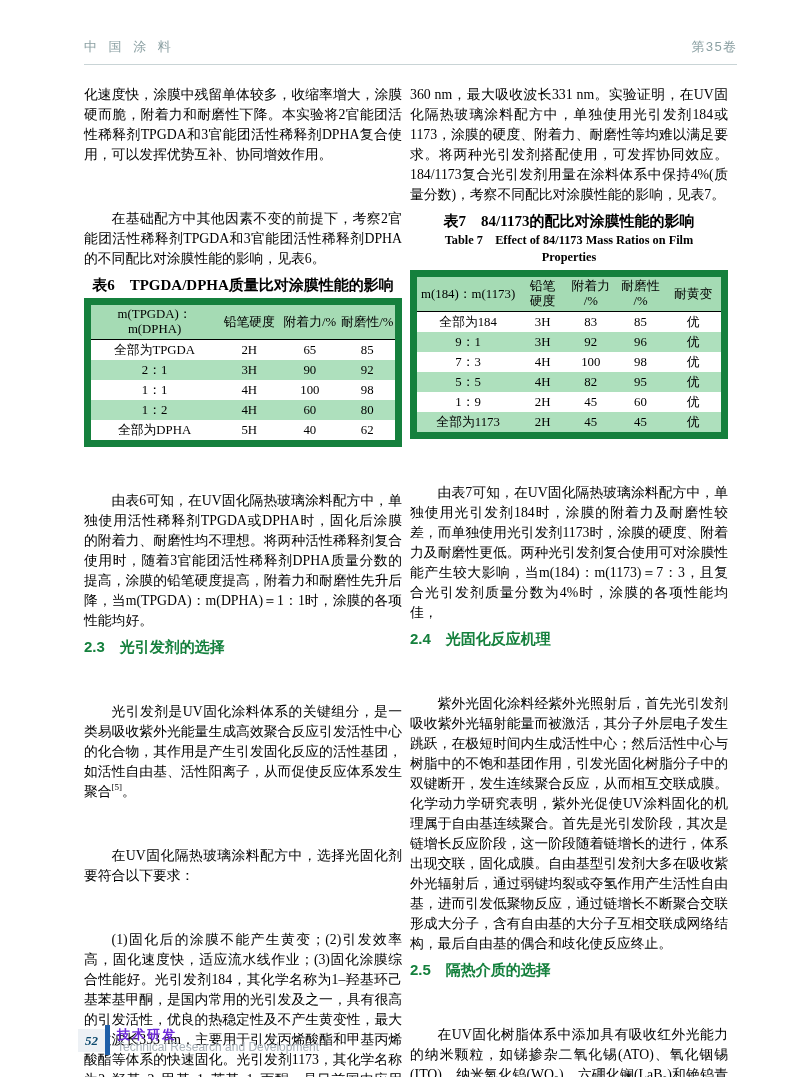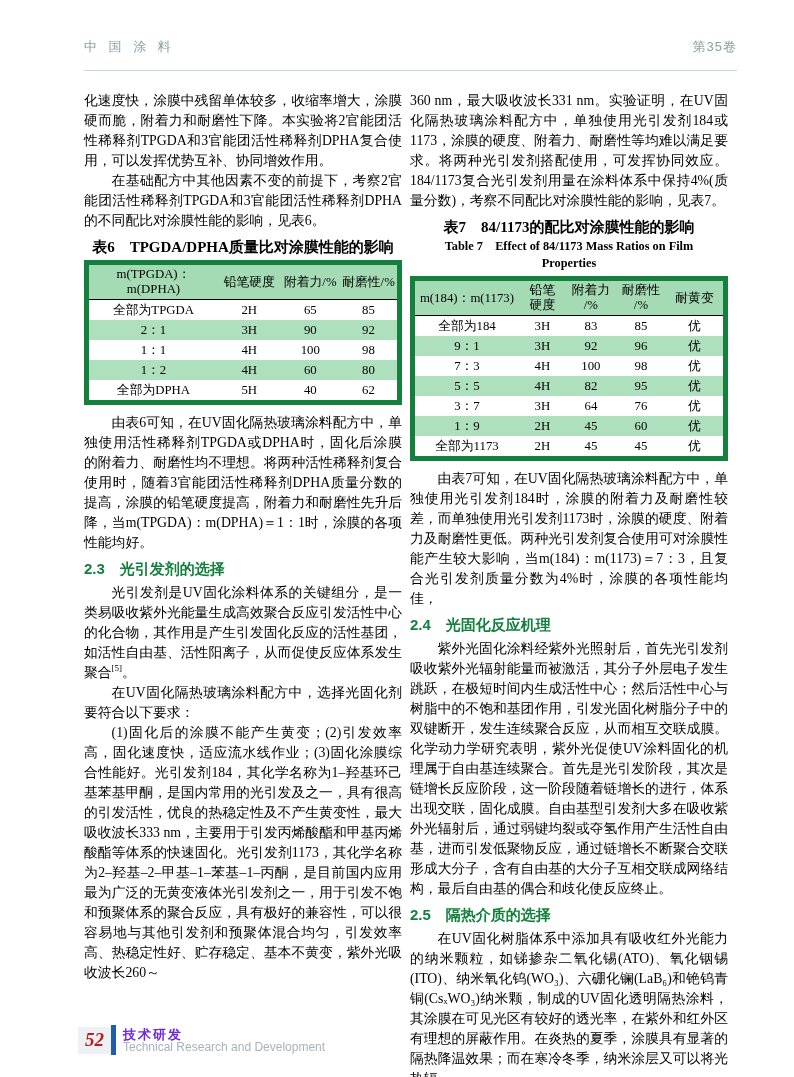--- a/index.html
+++ b/index.html
@@ -11,47 +11,47 @@
     padding:38px 57px 0 84px;
     overflow:hidden;
     font-family:"Liberation Serif","DejaVu Serif",serif;
     color:#000;
   }
   
   .runhead{
     display:flex;justify-content:space-between;align-items:flex-end;
     color:#8ba0a3;font-size:13px;letter-spacing:4px;
     border-bottom:1px solid #c9d4d6;
-    padding-bottom:14px;margin-bottom:20px;
+    padding-bottom:8px;margin-bottom:20px;
     font-family:"Liberation Sans","DejaVu Sans",sans-serif;
   }
-  .runhead .vol{letter-spacing:1px;}
+  .runhead .vol{letter-spacing:1px;font-family:Liberation Mono, monospace;}
   
   .cols{display:flex;gap:8px;}
   .col{width:318px;text-align:justify;}
   p.body{margin:0;font-size:13.8px;line-height:20px;}
-  p.ind{text-indent:2em;}
+  p.ind{text-indent:2em;margin-top:44px;}
   sup{font-size:9px;line-height:0;}
   
   .sect{
     color:#15803d;font-weight:bold;font-size:15px;line-height:22px;
     margin:5px 0 3px;text-align:left;
     font-family:"Liberation Sans","DejaVu Sans",sans-serif;
   }
   .sect .num{margin-right:15px;}
   
   .tablewrap{margin:8px 0 8px;}
   .cap{
     text-align:center;font-weight:bold;font-size:15px;line-height:17px;margin:2px 6px;
   }
   .cap-en{font-size:12.3px;}
   table.data{
     width:100%;border-collapse:collapse;margin-top:4px;
     font-size:12.8px;
-    border:5px solid #15803d;
+    border:7px solid #15803d;
   }
   table.data th{
     background:#a5dbb4;font-weight:normal;
     border-bottom:1px solid #000;
     padding:2px 1px;white-space:pre-line;line-height:15px;
     text-align:center;vertical-align:middle;
   }
   table.data td{
     padding:2.5px 1px;text-align:center;line-height:15px;
   }
@@ -59,21 +59,21 @@
   
   .footer{
     position:absolute;left:78px;bottom:22px;
     display:flex;align-items:center;
     font-family:"Liberation Sans","DejaVu Sans",sans-serif;
   }
   .pgbox{
     background:#edf1f5;padding:2px 7px 3px;
   }
   .pgnum{
-    color:#b91c1c;font-style:italic;font-weight:bold;font-size:19px;
+    color:#0c4a6e;font-style:italic;font-weight:bold;font-size:13px;
     font-family:"Liberation Serif","DejaVu Serif",serif;
   }
   .pgbar{width:5px;height:30px;background:#1f5fa8;margin-right:7px;}
   .ftext .zh{font-weight:bold;color:#6d28d9;font-size:13px;line-height:15px;letter-spacing:2px;}
   .ftext .en{color:#a8b2ba;font-size:12px;line-height:11px;}
 </style>
 </head>
 <body>
 
 <div class="page">
@@ -190,27 +190,20 @@
               <td>优</td>
             </tr>
               <tr style="">
               <td>5：5</td>
               <td>4H</td>
               <td>82</td>
               <td>95</td>
               <td>优</td>
             </tr>
               <tr style="">
-              <td>3：7</td>
-              <td>3H</td>
-              <td>64</td>
-              <td>76</td>
-              <td>优</td>
-            </tr>
-              <tr style="">
               <td>1：9</td>
               <td>2H</td>
               <td>45</td>
               <td>60</td>
               <td>优</td>
             </tr>
               <tr style="">
               <td>全部为1173</td>
               <td>2H</td>
               <td>45</td>

